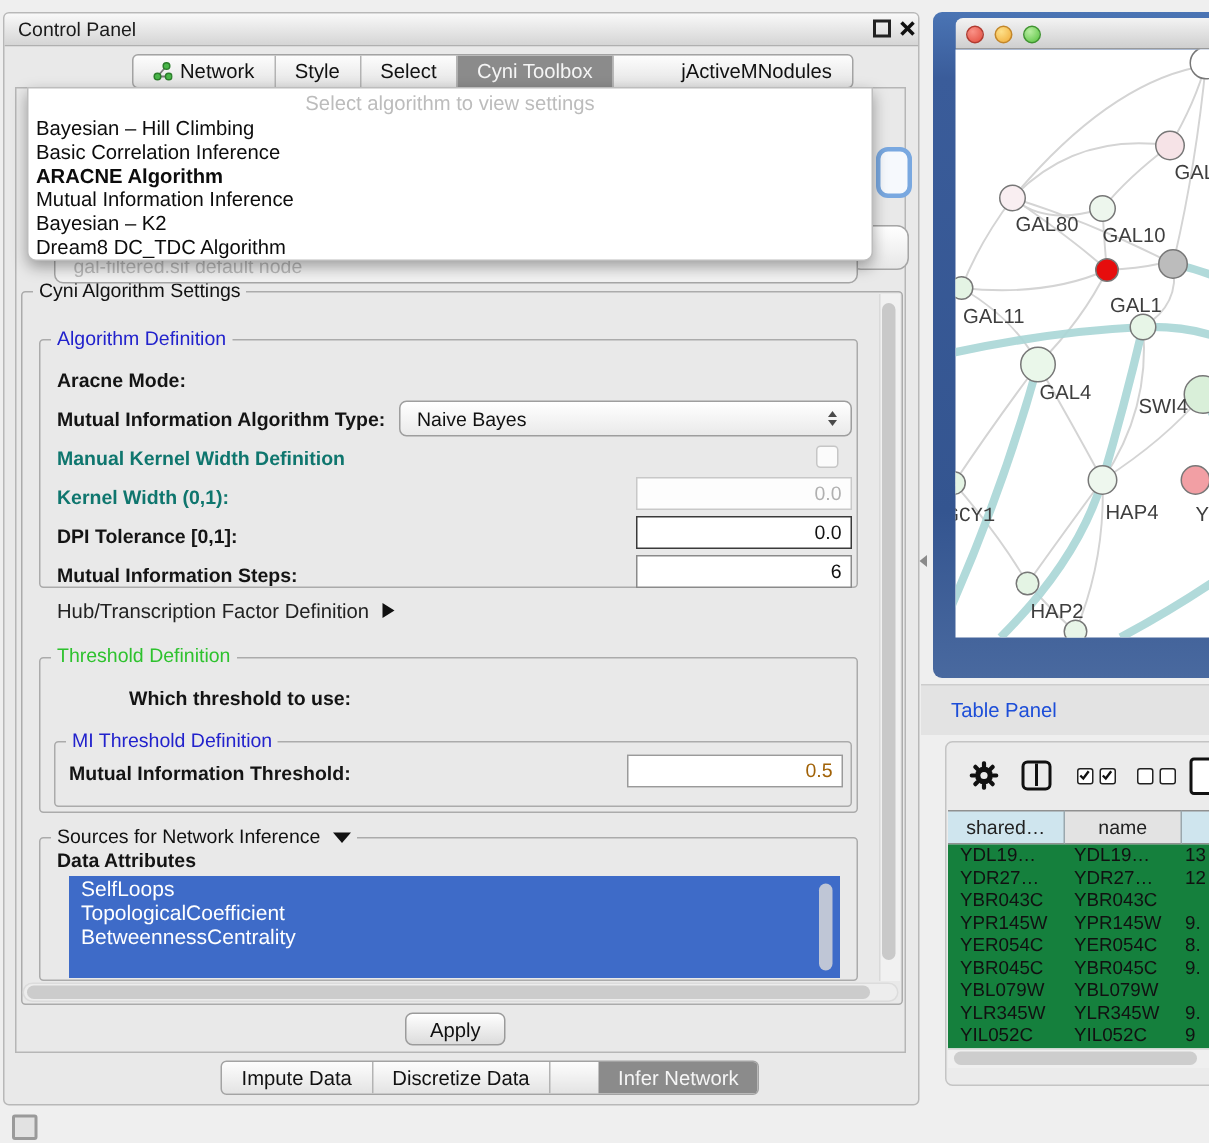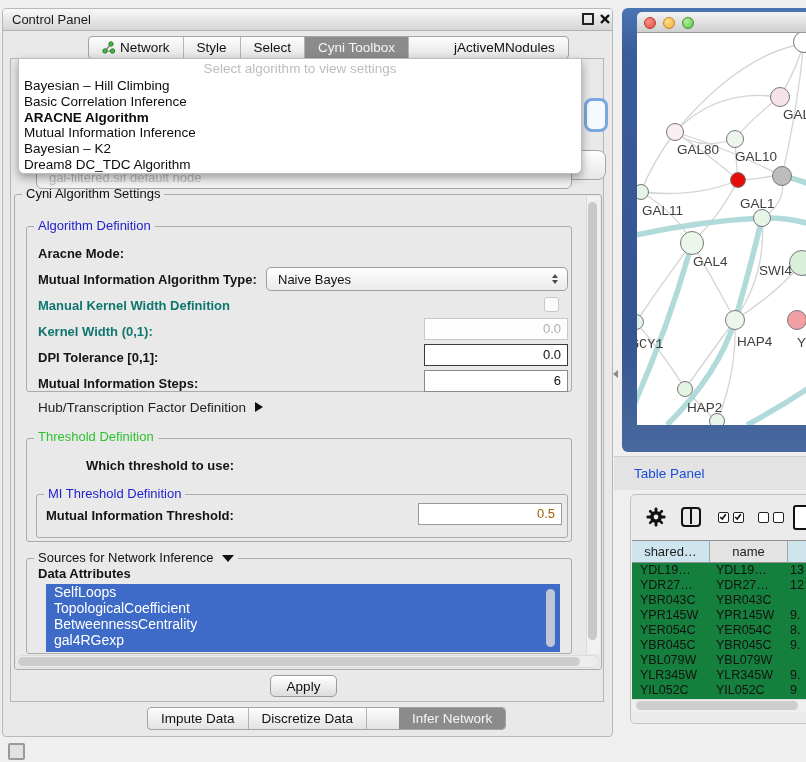--- a/index.html
+++ b/index.html
@@ -174,21 +174,20 @@
   <div class="gtitle" style="left:34px;top:551px;display:flex;align-items:center;gap:8px;">
     <span>Sources for Network Inference</span>
     <span class="tri-down-big"></span>
   </div>
   <div class="lbl" style="left:38px;top:566px;">Data Attributes</div>
 
   <div id="src-list">
     <div class="litem">SelfLoops</div>
     <div class="litem">TopologicalCoefficient</div>
     <div class="litem">BetweennessCentrality</div>
-    <div class="litem">gal4RGexp</div>
   </div>
   <div class="scroll-thumb" style="left:546px;top:589px;width:9px;height:58px;background:#bfc6d6;z-index:3;"></div>
 
   <div class="abs" style="left:15px;top:655px;width:584px;height:13px;background:#ededed;border:1px solid #dcdcdc;border-radius:7px;z-index:3;"></div>
   <div class="scroll-thumb" style="left:18px;top:657px;width:562px;height:9px;background:#cccccc;z-index:3;"></div>
 
   <div class="abs" style="left:270px;top:675px;width:67px;height:22px;border:1px solid #9b9b9b;border-radius:5px;background:linear-gradient(#ffffff,#dcdcdc);text-align:center;font-size:13.5px;line-height:21px;">Apply</div>
 
   <div class="abs segbar" style="left:147px;top:707px;">
     <div class="seg">

